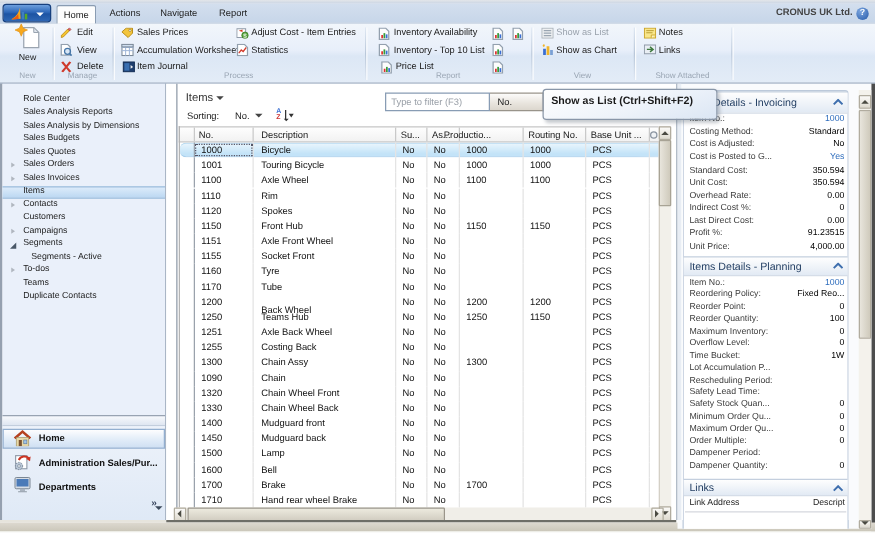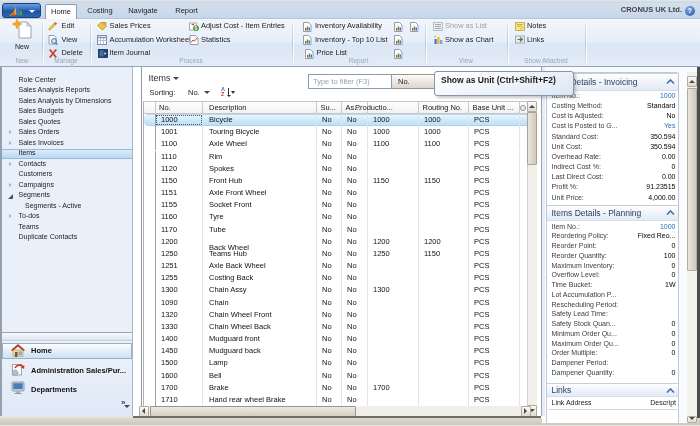--- a/index.html
+++ b/index.html
@@ -12,21 +12,21 @@
 <div class="abs" style="left:2px;top:2.5px;width:39px;height:15px;border-radius:3px;background:linear-gradient(#6d9fdd,#2d67b8 45%,#1d54a3 55%,#2e66b4);border:1px solid #17407e;">
 <svg class="abs" style="left:6px;top:2px;" width="14" height="10" viewBox="0 0 14 10">
 <path d="M0 9.5 C3 8, 6 5, 7 0 L7.5 9 Z" fill="#f5a81c"></path>
 <path d="M0 9.5 C2.5 8.6, 4.5 7, 5.5 5 L6 9.2 Z" fill="#e85c12"></path>
 <rect x="8.3" y="3.5" width="2" height="6" fill="#3f7ec2"></rect>
 <rect x="10.8" y="5" width="2" height="4.5" fill="#57a829"></rect>
     </svg>
 <div class="abs" style="left:26px;top:6px;width:0;height:0;border-left:3.5px solid transparent;border-right:3.5px solid transparent;border-top:3.5px solid #fff;"></div>
 </div>
 <div class="abs" style="left:45px;top:4px;width:32px;height:15px;background:#fdfdfd;border:1px solid #8a9cb2;border-bottom:none;border-radius:2px 2px 0 0;font-size:7.5px;color:#1e1e1e;text-align:center;line-height:14px;">Home</div>
-<div class="abs" style="left:82px;top:4px;width:36px;height:15px;font-size:7.5px;color:#1e1e1e;text-align:center;line-height:14px;">Costing</div>
+<div class="abs" style="left:82px;top:4px;width:36px;height:15px;font-size:7.5px;color:#1e1e1e;text-align:center;line-height:14px;">Actions</div>
 <div class="abs" style="left:123px;top:4px;width:40px;height:15px;font-size:7.5px;color:#1e1e1e;text-align:center;line-height:14px;">Navigate</div>
 <div class="abs" style="left:168px;top:4px;width:37px;height:15px;font-size:7.5px;color:#1e1e1e;text-align:center;line-height:14px;">Report</div>
 <div class="abs" style="left:455px;top:3px;width:227px;height:13px;font-size:7.5px;font-weight:bold;color:#444;text-align:right;line-height:13px;">CRONUS UK Ltd.</div>
 <div class="abs" style="left:685px;top:6px;width:10px;height:10px;border-radius:50%;background:radial-gradient(circle at 35% 30%,#7da7e0,#2458a8);color:#fff;font-size:7px;font-weight:bold;text-align:center;line-height:10px;">?</div>
 <div class="abs" style="left:0;top:19px;width:700px;height:48px;background:linear-gradient(#f2f6fb,#e8effa 45%,#dce7f5 55%,#e3ecf7);border-bottom:1px solid #93a4bb;"></div>
 <div class="abs" style="left:41.6px;top:22px;width:1px;height:42px;background:linear-gradient(#dfe8f3,#b9c7d9 50%,#dfe8f3);"></div>
 <div class="abs" style="left:42.6px;top:22px;width:1px;height:42px;background:rgba(255,255,255,.8);"></div>
 <div class="abs" style="left:89.8px;top:22px;width:1px;height:42px;background:linear-gradient(#dfe8f3,#b9c7d9 50%,#dfe8f3);"></div>
 <div class="abs" style="left:90.8px;top:22px;width:1px;height:42px;background:rgba(255,255,255,.8);"></div>
 <div class="abs" style="left:292px;top:22px;width:1px;height:42px;background:linear-gradient(#dfe8f3,#b9c7d9 50%,#dfe8f3);"></div>
@@ -666,13 +666,13 @@
 <div class="abs" style="left:687px;top:88px;width:10px;height:183px;background:linear-gradient(90deg,#e8e5dc,#cfcabc);border:1px solid #b1ac9f;border-radius:1px;"></div>
 <div class="abs" style="left:0;top:416.3px;width:133px;height:1.4px;background:#e6e4dc;"></div>
 <div class="abs" style="left:133px;top:416.3px;width:408px;height:1.4px;background:#6e6e68;"></div>
 <div class="abs" style="left:0;top:417.7px;width:700px;height:7.3px;background:linear-gradient(#ddd9d0,#cbc7ba);"></div>
 <div class="abs" style="left:0;top:425px;width:700px;height:1px;background:#ecebe5;"></div>
 <div class="abs" style="left:542px;top:416.3px;width:155px;height:7px;background:#fafbfd;"></div>
 <div class="abs" style="left:546px;top:416.3px;width:133px;height:7px;background:#fff;border-left:1px solid #bcc9da;border-right:1px solid #bcc9da;"></div>
 <div class="abs" style="left:687px;top:415.5px;width:10px;height:7.5px;background:linear-gradient(#fbfaf8,#dedacf);border:1px solid #b1ac9f;border-radius:1px;"></div>
 <div class="abs" style="left:689.0px;top:417.45px;width:0;height:0;border-left:3px solid transparent;border-right:3px solid transparent;border-top:3.6px solid #4a4a42;"></div>
 <div class="abs" style="left:434px;top:70.5px;width:140px;height:25px;background:linear-gradient(160deg,#ffffff,#eef3fa 55%,#dbe6f4);border:1px solid #8996a8;border-radius:3px;box-shadow:2px 2px 3px rgba(90,100,115,.35);z-index:50;">
-<div class="abs" style="left:6px;top:3px;font-size:8.5px;font-weight:bold;color:#1a1a1a;white-space:nowrap;">Show as Unit (Ctrl+Shift+F2)</div>
+<div class="abs" style="left:6px;top:3px;font-size:8.5px;font-weight:bold;color:#1a1a1a;white-space:nowrap;">Show as List (Ctrl+Shift+F2)</div>
 </div>
 </body></html>

